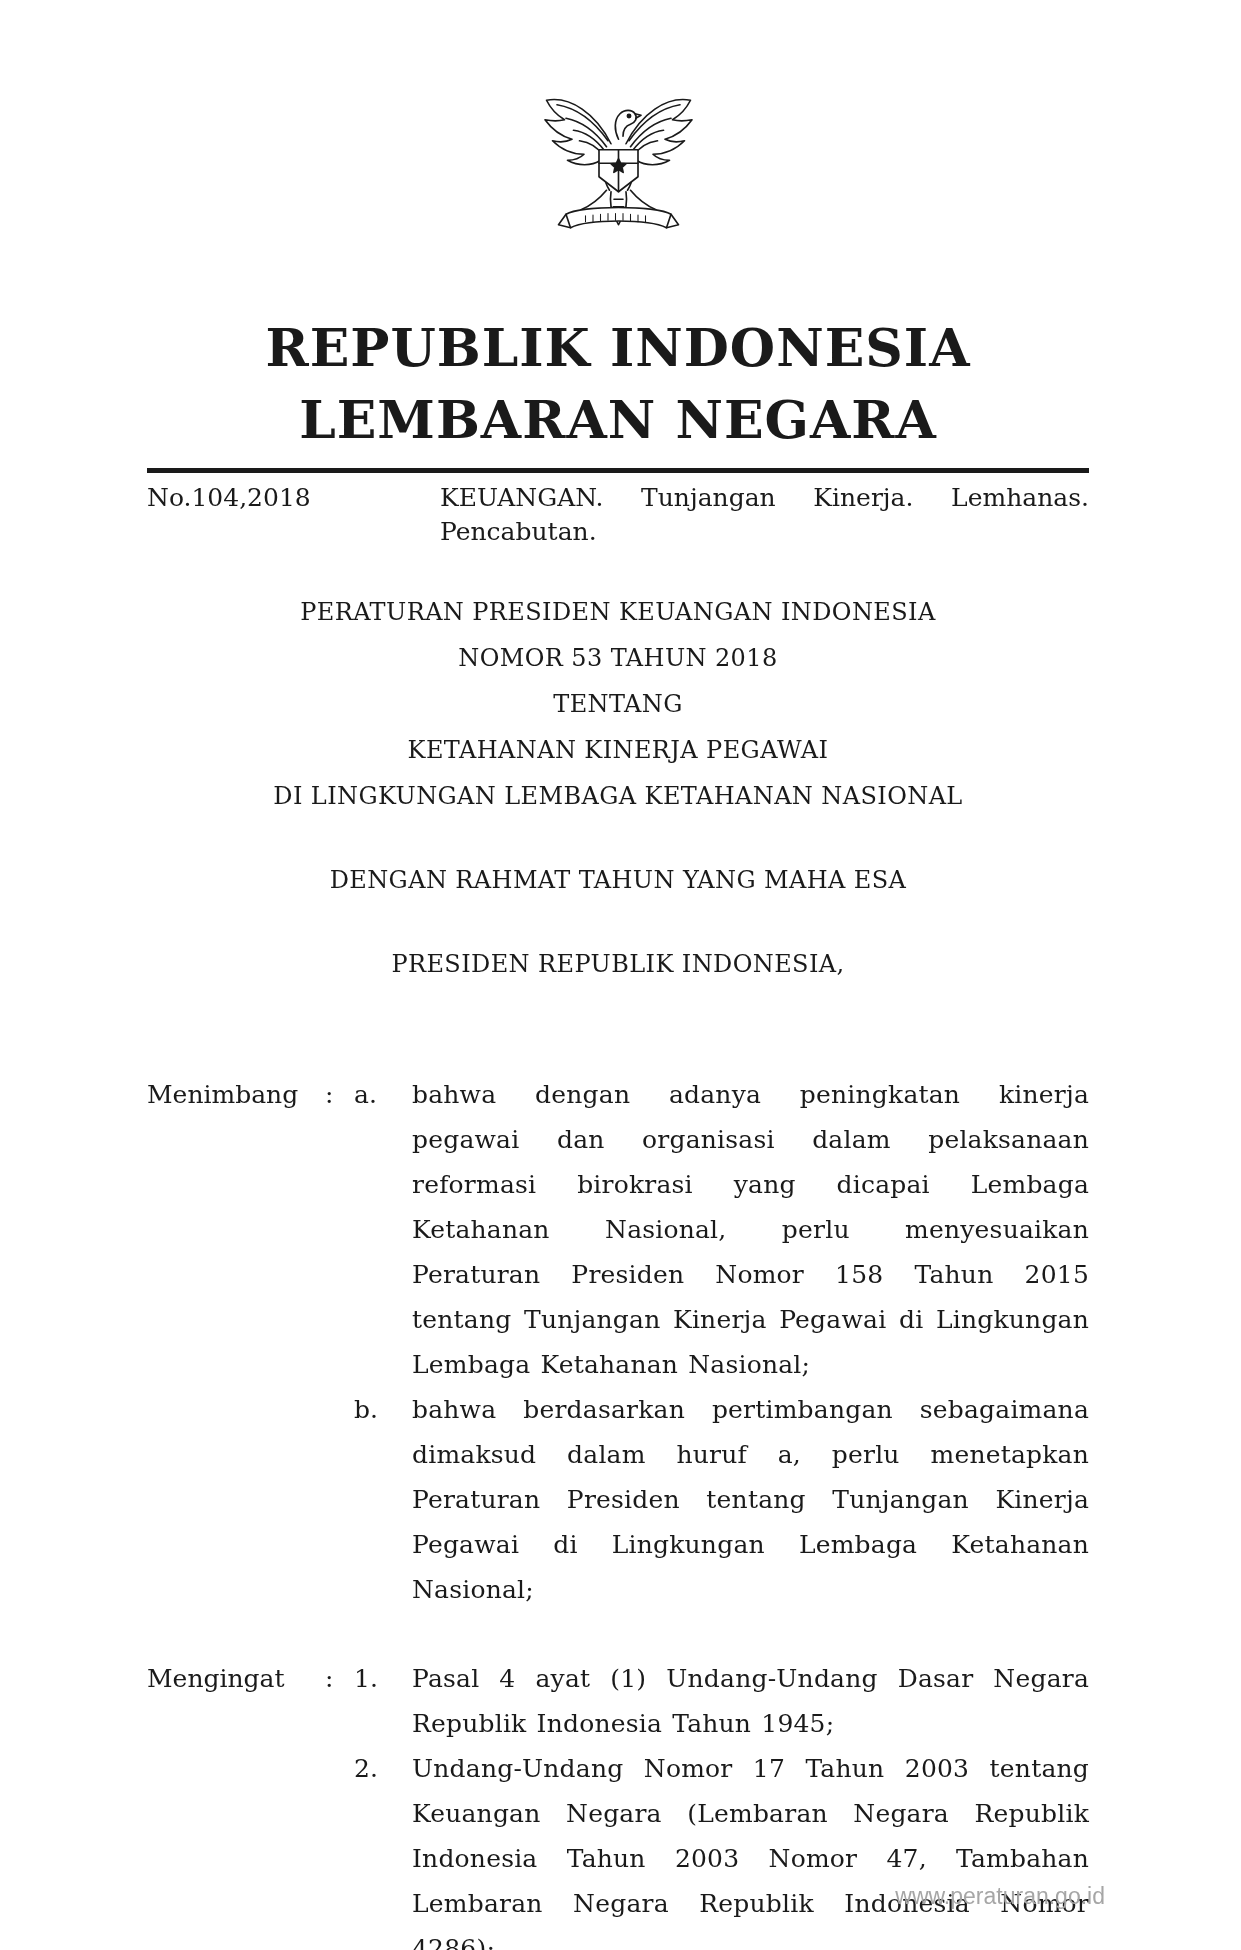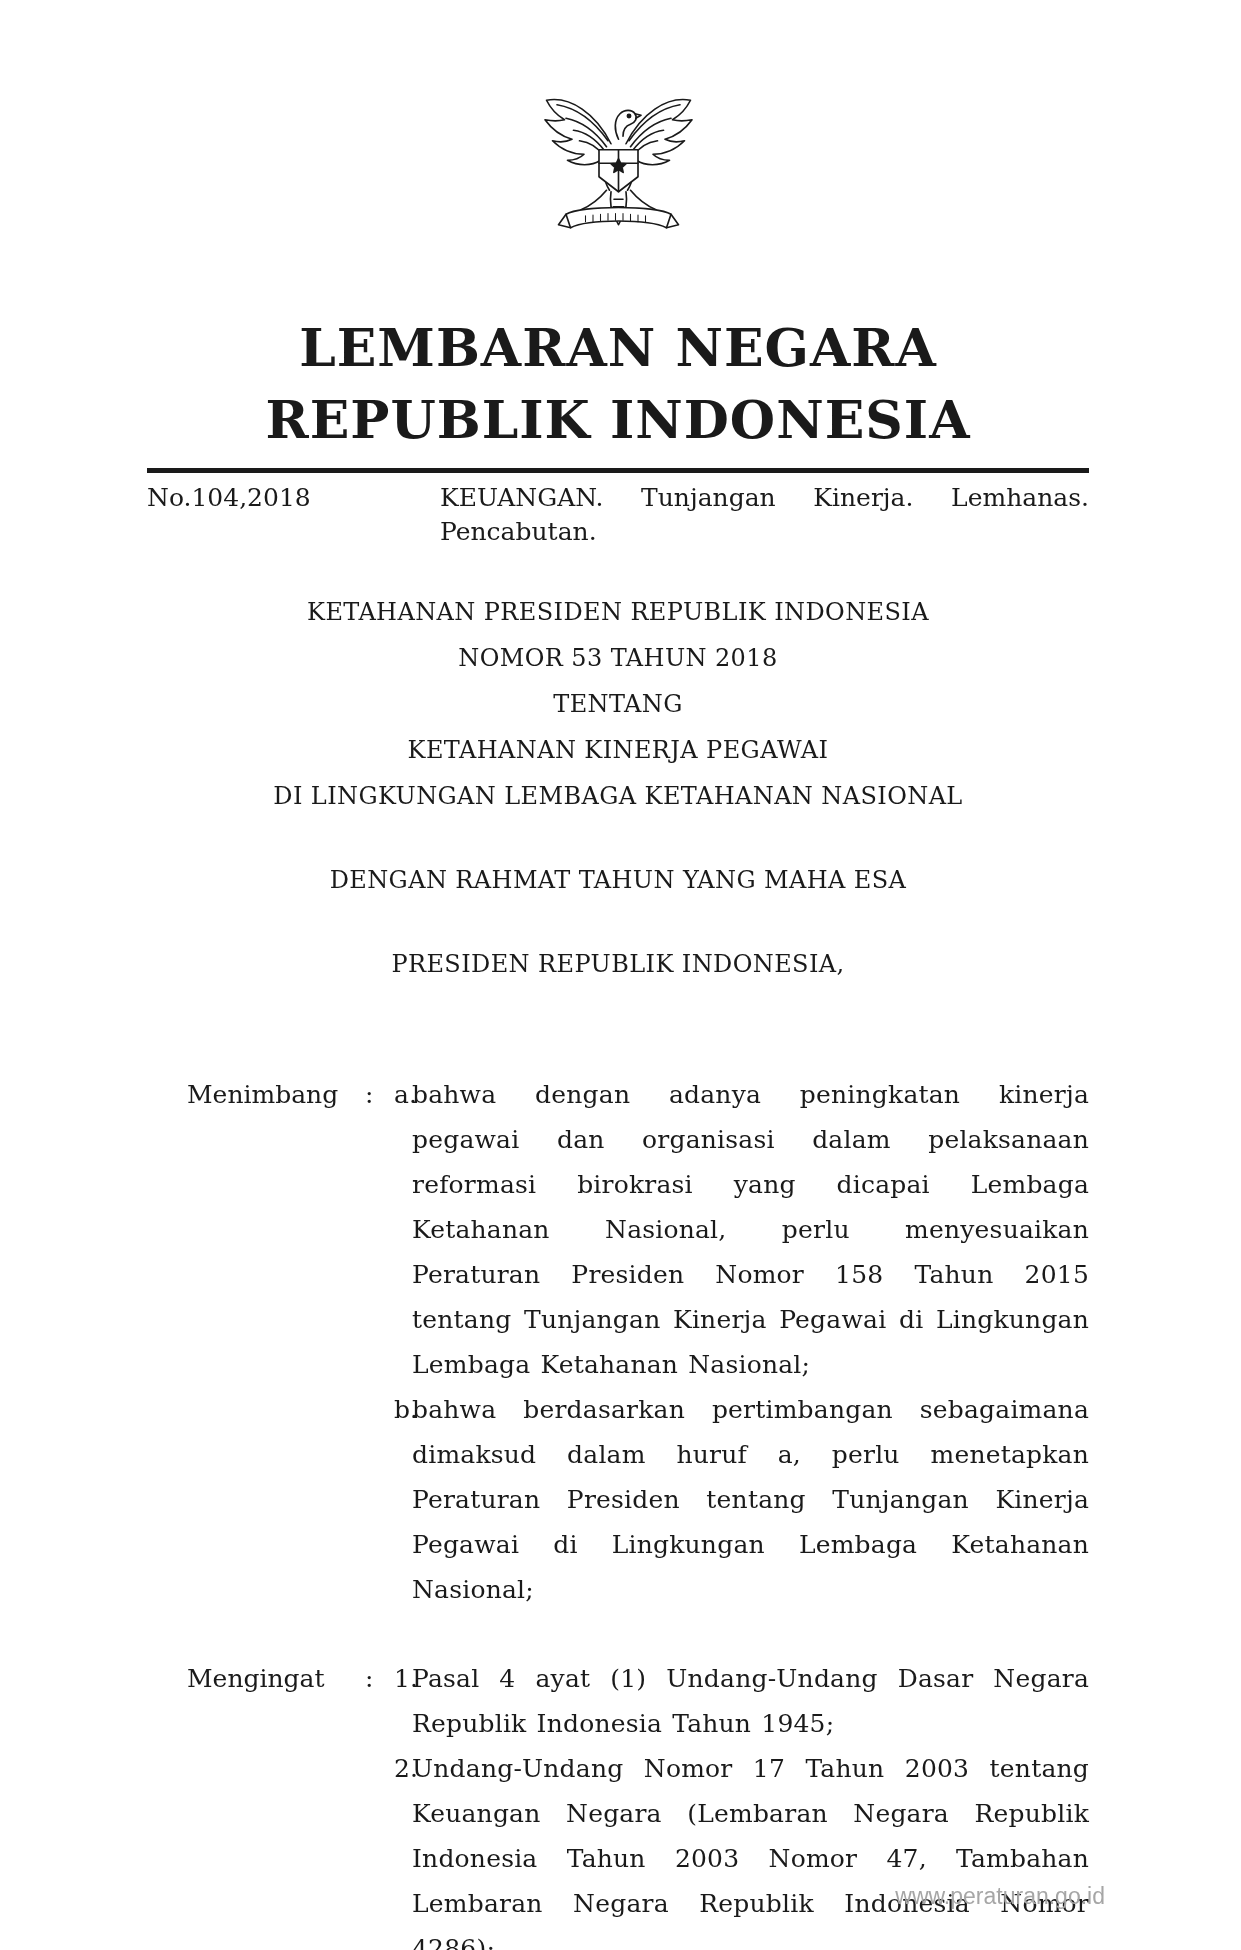--- a/index.html
+++ b/index.html
@@ -52,21 +52,21 @@
   .invocation { margin-top: 38px; }
   .authority  { margin-top: 38px; }
 
   
   .clauses { margin-top: 85px; font-size: 25px; line-height: 45px; }
   .clause-section + .clause-section { margin-top: 44px; }
   .clause-row {
     display: grid;
     grid-template-columns: 178px 29px 58px 1fr;
   }
-  .clause-label, .clause-colon, .clause-marker { white-space: nowrap; margin-left: 40px; }
+  .clause-label, .clause-colon, .clause-marker { white-space: nowrap; }
   .clause-text {
     text-align: justify;
     word-spacing: 2px;
     letter-spacing: 0.2px;
   }
 
   .page-footer {
     position: absolute;
     right: 136px;
     bottom: 40px;
@@ -109,36 +109,36 @@
 
             <path d="M40 182 C60 170 160 170 180 182 L174 200 C150 188 70 188 46 200 Z" fill="#ffffff"></path>
             <path d="M40 182 L30 196 L46 200 M180 182 L190 196 L174 200"></path>
             <path d="M66 184 l0 8 M76 183 l0 9 M86 182 l0 9 M96 181 l0 9 M106 181 l0 9 M116 181 l0 9 M126 182 l0 9 M136 183 l0 9 M146 184 l0 8" stroke-width="1.4"></path>
           </g>
         </svg>
       </span>
     </div>
 
     <div class="gazette-title">
+      <div>REPUBLIK INDONESIA</div>
       <div>LEMBARAN NEGARA</div>
-      <div>REPUBLIK INDONESIA</div>
     </div>
 
     <div class="rule"></div>
 
     <div class="issue-row">
       <div class="issue-no">No.104,2018</div>
       <div class="subject">
         <div class="subject-l1">KEUANGAN. Tunjangan Kinerja. Lemhanas.</div>
         <div class="subject-l2">Pencabutan.</div>
       </div>
     </div>
 
     <div class="heading-block">
-      <div>KETAHANAN PRESIDEN REPUBLIK INDONESIA</div>
+      <div>PERATURAN PRESIDEN KEUANGAN INDONESIA</div>
       <div>NOMOR 53 TAHUN 2018</div>
       <div>TENTANG</div>
       <div>KETAHANAN KINERJA PEGAWAI</div>
       <div>DI LINGKUNGAN LEMBAGA KETAHANAN NASIONAL</div>
       <div class="invocation">DENGAN RAHMAT TAHUN YANG MAHA ESA</div>
       <div class="authority">PRESIDEN REPUBLIK INDONESIA,</div>
     </div>
 
     <div class="clauses">
 

